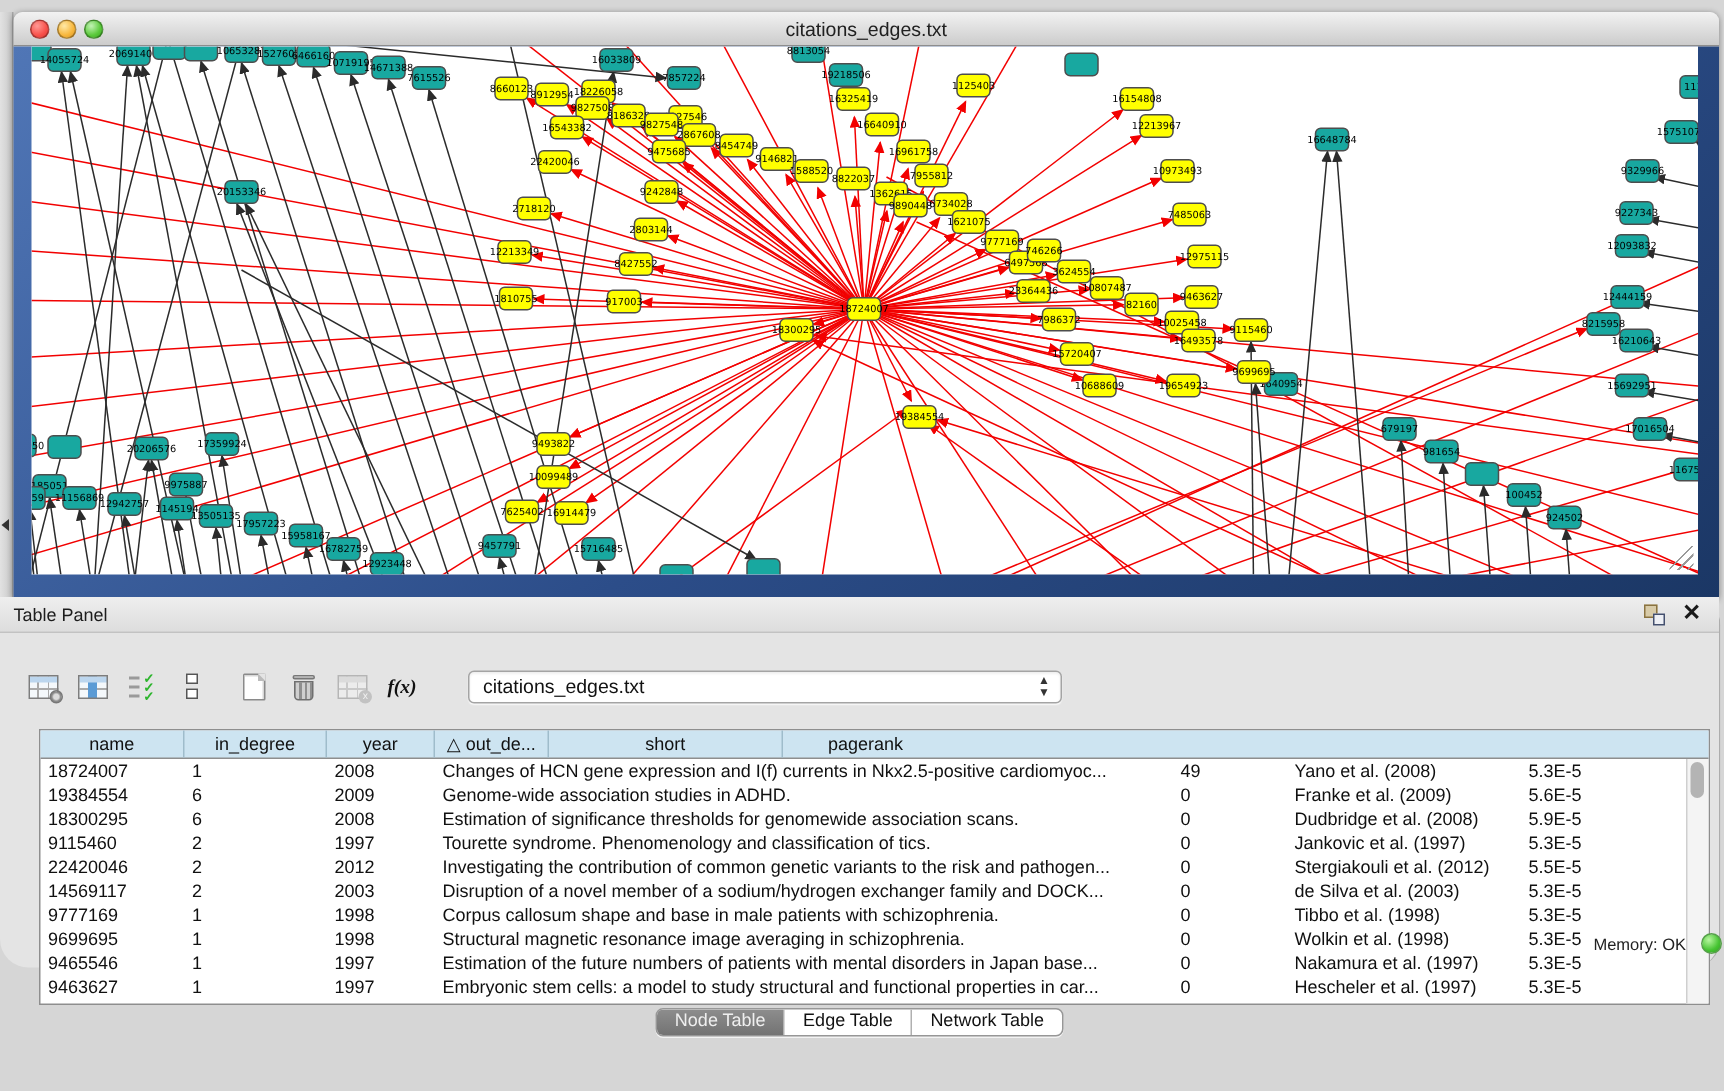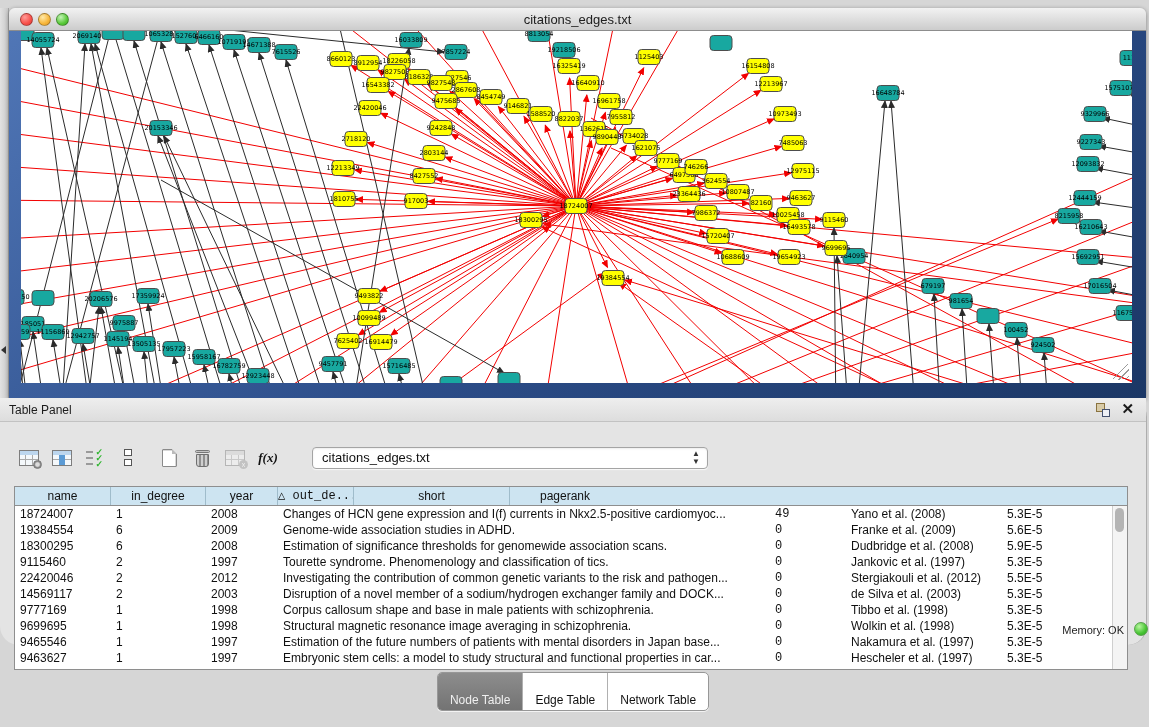--- a/index.html
+++ b/index.html
@@ -77,37 +77,37 @@
   .trash-ic { width:15px; height:17px; position:relative; }
   .trash-ic .lid { position:absolute; top:0; left:0px; width:15px; height:3px; background:linear-gradient(#eee,#999); border-radius:2px; border:1px solid #777; }
   .trash-ic .body { position:absolute; top:4px; left:1px; width:13px; height:13px;
     background:repeating-linear-gradient(90deg,#cfcfcf 0 2px,#8f8f8f 2px 4px); border:1px solid #6f6f6f; border-radius:0 0 3px 3px; }
   .fx-label { font-size:13px; color:#111; font-style:italic; font-family:"Liberation Serif", serif; font-weight:bold; }
   .combo { margin-left:24px; width:396px; height:22px; background:#fff; border:1px solid #a4a4a4;
     border-radius:4px; position:relative; font-size:13px; color:#111; line-height:20px; padding-left:9px;
     box-shadow:0 1px 1px rgba(255,255,255,.8), inset 0 1px 2px rgba(0,0,0,.08); }
   .combo .arrows { position:absolute; right:7px; top:2px; font-size:8px; color:#333; line-height:8px; text-align:center; }
 
-  .table-wrap { position:absolute; left:14px; top:88px; width:1114px; height:184px;
+  .table-wrap { position:absolute; left:26px; top:88px; width:1114px; height:184px;
     border:1px solid #8e8e8e; background:#fff; }
   .thead { display:flex; height:19px; background:#cde4f1; border-bottom:1px solid #8e8e8e; }
   .th { font-size:12px; color:#111; text-align:center; line-height:18px; border-right:1px solid #9fbccb;
     overflow:hidden; white-space:nowrap; }
   .th:last-child { border-right:none; }
-  .c0{width:96px;} .c1{width:95px;} .c2{width:72px;} .c3{width:492px;} .c4{width:76px;font-family:Liberation Mono, monospace;} .c5{width:156px;} .c6{width:110px;}
+  .c0{width:96px;} .c1{width:95px;} .c2{width:72px;} .c3{width:492px;} .c4{width:76px;} .c5{width:156px;} .c6{width:110px;}
   .tbody { position:absolute; left:0; top:19px; right:15px; bottom:0; overflow:hidden; }
   .trow { display:flex; height:16px; }
   .td { font-size:12px; color:#101010; line-height:16px; padding-left:5px; overflow:hidden; white-space:nowrap; }
   .vscroll { position:absolute; right:0; top:19px; bottom:0; width:15px; background:#f4f4f4; border-left:1px solid #cfcfcf; }
   .vthumb { position:absolute; left:2px; top:2px; width:9px; height:24px; border-radius:5px; background:#b4b4b4; }
 
   .tabs-row { position:absolute; left:0; top:274px; width:100%; display:flex; justify-content:center; }
   .seg-control { display:flex; border:1px solid #979797; border-radius:5px; overflow:hidden;
     background:#fff; box-shadow:0 1px 0 rgba(255,255,255,.7); }
-  .seg { font-size:12px; padding:20px 12px 3px 12px; color:#111; border-right:1px solid #b0b0b0; cursor:pointer; }
+  .seg { font-size:12px; padding:0 12px 3px 12px; color:#111; border-right:1px solid #b0b0b0; cursor:pointer; }
   .seg:last-child { border-right:none; }
   .seg.active { background:linear-gradient(#8d8d8d,#737373); color:#efefef; }
 
   .status-bar { position:absolute; left:0; bottom:0; width:100%; height:30px;margin-left:18px; }
   .mem-label { position:absolute; right:40px; top:9px; font-size:11px; color:#222; }
   .mem-dot { position:absolute; right:16px; top:7px; width:14px; height:14px; border-radius:50%;
     background:radial-gradient(circle at 35% 30%, #b8f6a0, #46c432 60%, #2f9e22); border:1px solid #57a14b; }
 </style>
 </head>
 <body>

